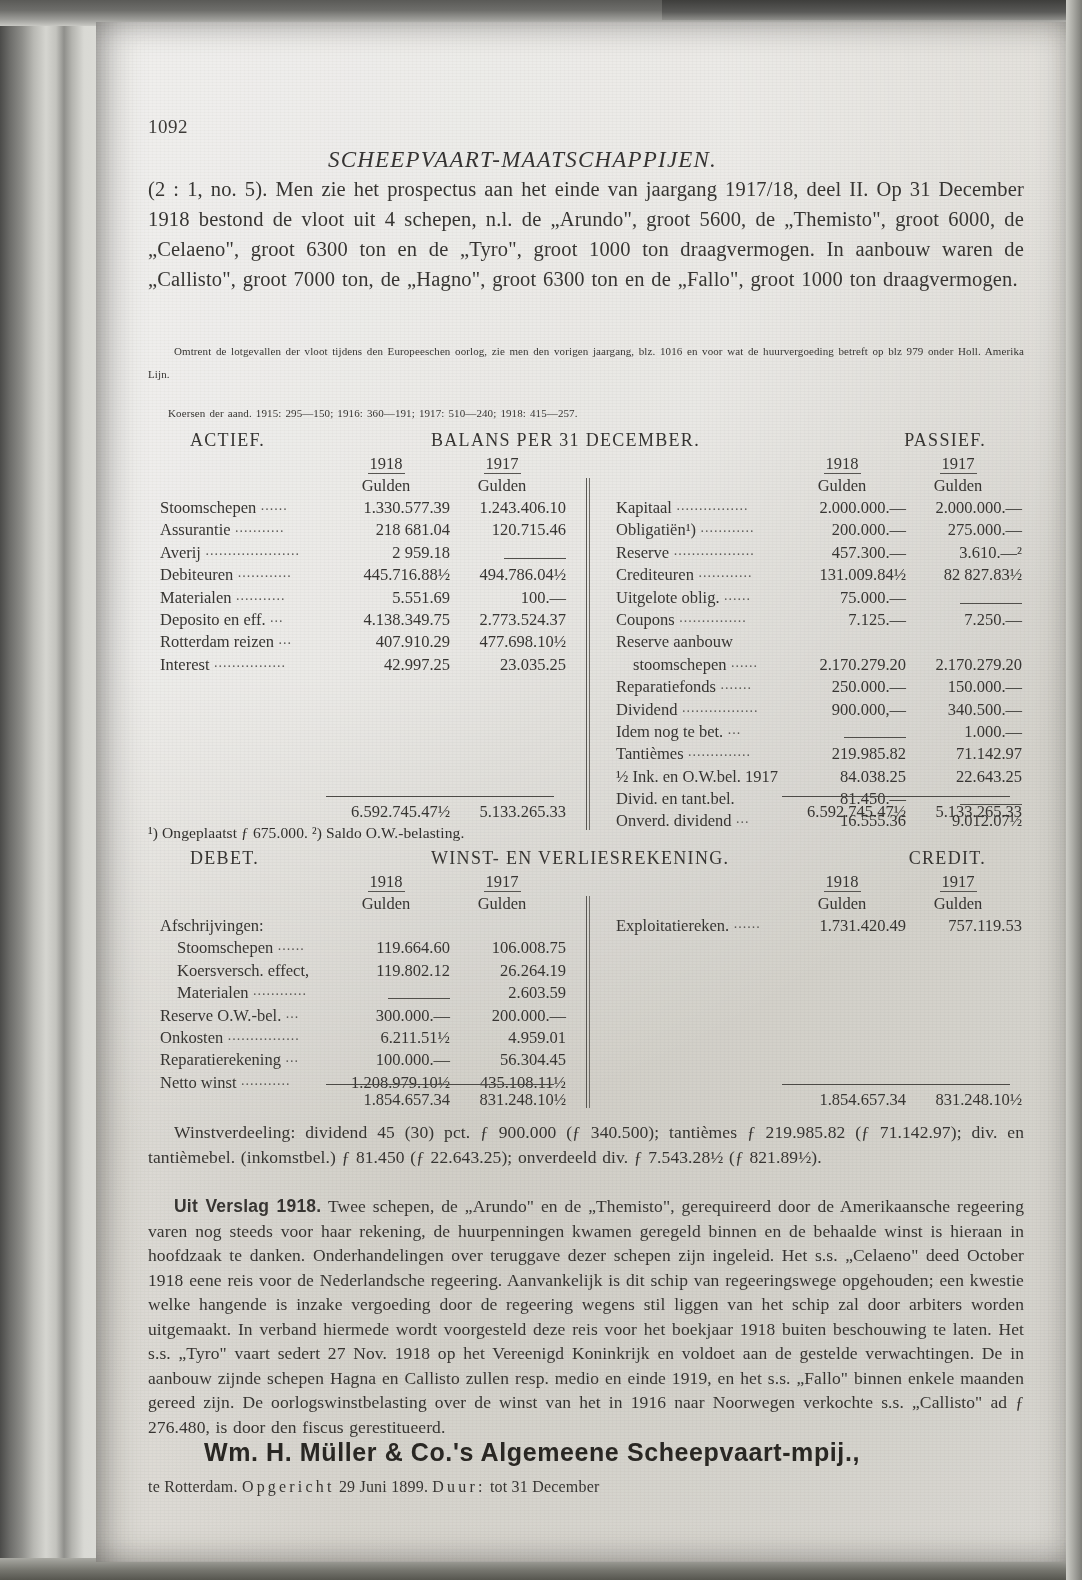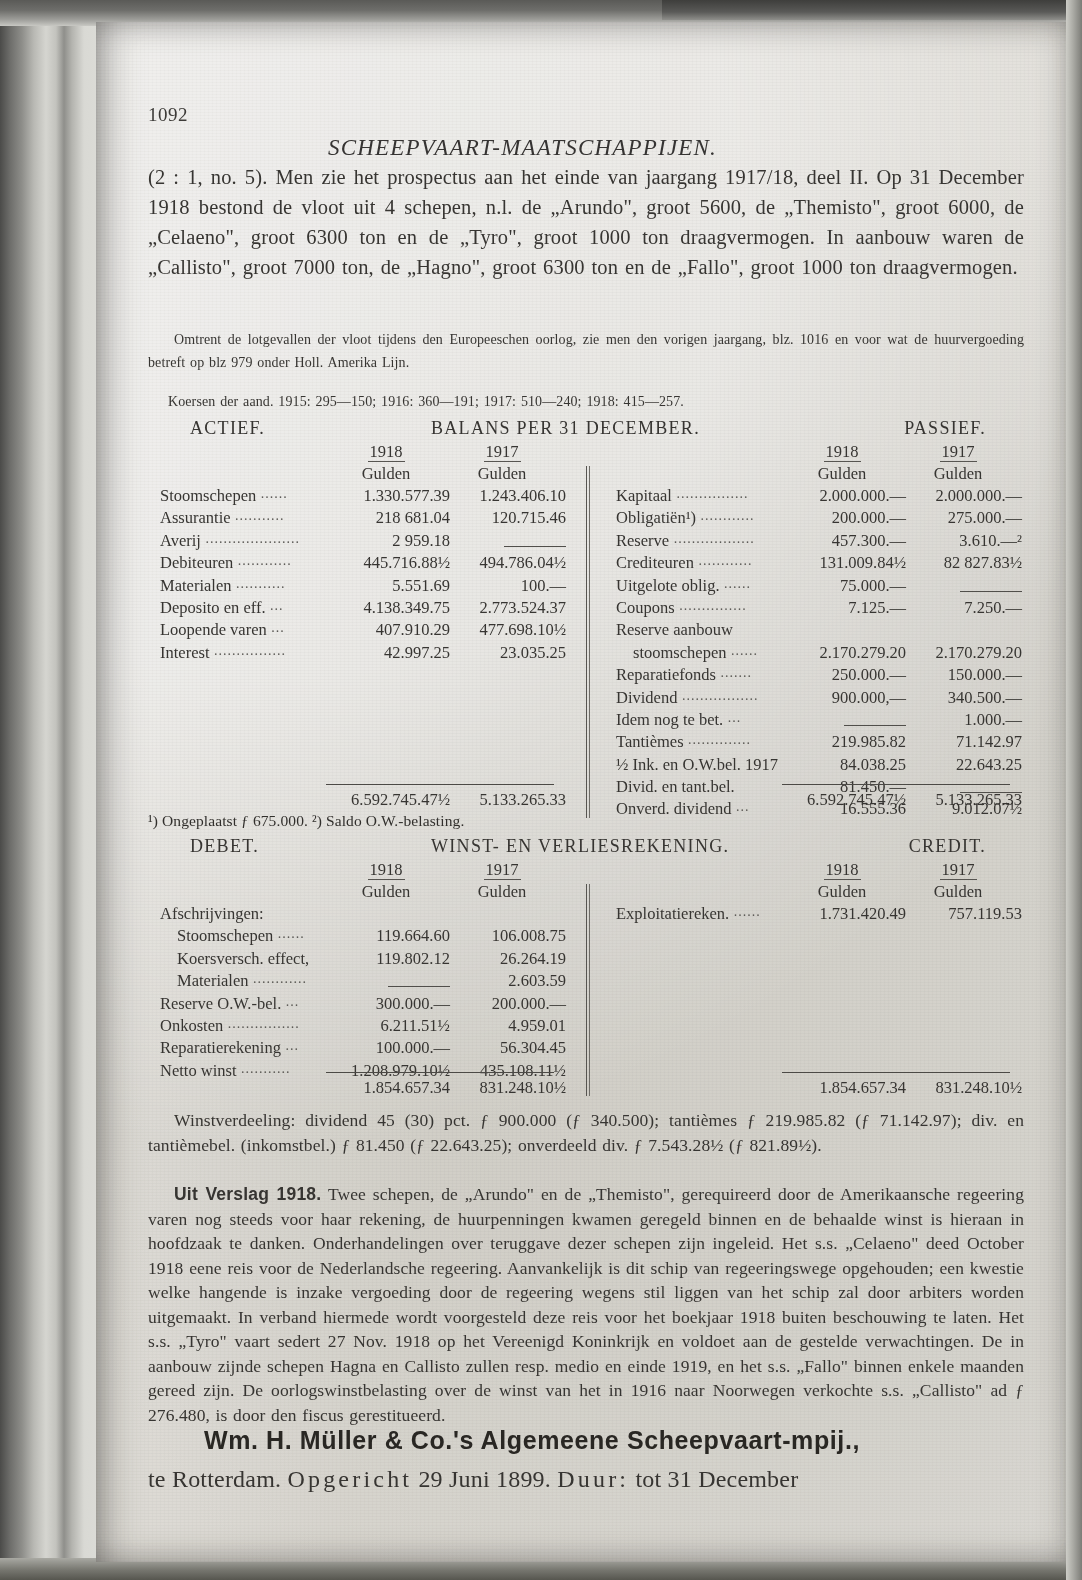--- a/index.html
+++ b/index.html
@@ -63,21 +63,21 @@
     opacity:.75;
   }
   .vignette{
     position:absolute;inset:0;pointer-events:none;
     box-shadow: inset 22px 0 40px -18px rgba(60,58,54,.55),
                 inset -14px 0 34px -18px rgba(60,58,54,.30),
                 inset 0 18px 34px -20px rgba(60,58,54,.35),
                 inset 0 -18px 34px -20px rgba(60,58,54,.35);
   }
 
-  .content{position:absolute;left:0;top:0;width:820px;height:1540px;}
+  .content{position:absolute;left:0;top:12px;width:820px;height:1540px;}
 
   
   .runhead{position:absolute;left:52px;top:82px;width:880px;}
   .folio{
     position:absolute;left:0;top:0;
     font-size:19px;letter-spacing:.5px;color:#3a3835;
   }
   .head-title{
     position:absolute;left:180px;top:-2px;
     font-style:italic;font-size:23px;letter-spacing:1.2px;
@@ -91,21 +91,21 @@
     color:#34322f;
   }
   .p-main{
     left:52px;width:876px;
     font-size:20.5px;line-height:30px;
     letter-spacing:.15px;
     word-spacing:1.5px;
   }
   .p-small{
     left:52px;width:876px;
-    font-size:14px;line-height:23px;
+    font-size:11px;line-height:23px;
     letter-spacing:.1px;
     word-spacing:1.2px;
   }
   .p-body{
     left:52px;width:876px;
     font-size:17.5px;line-height:24.5px;
     letter-spacing:.1px;word-spacing:1.1px;
   }
   .indent{text-indent:26px;}
 
@@ -171,21 +171,21 @@
   .bold-lead{font-family:"Liberation Sans",sans-serif;font-weight:bold;font-size:17.5px;letter-spacing:.2px;}
 
   
   .company{
     position:absolute;left:108px;top:1404px;width:830px;
     font-family:"Liberation Sans",sans-serif;font-weight:bold;
     font-size:25px;letter-spacing:.6px;color:#25231f;
   }
   .company-sub{
     position:absolute;left:52px;top:1444px;width:890px;
-    font-size:24px;letter-spacing:.2px;color:#34322f;
+    font-size:16px;letter-spacing:.2px;color:#34322f;
   }
   .spaced{letter-spacing:3.2px;}
 </style>
 </head>
 <body>
 
 <div class="page">
   <div class="scan-surround"></div>
   <div class="scan-top"></div>
   <div class="scan-top-dark"></div>
@@ -250,21 +250,21 @@
                   <span class="lbl"><span class="nm">Materialen</span><span class="dots"> ...........</span></span>
                   <span class="v1">5.551.69</span>
                   <span class="v2">100.—</span>
                 </div>
                 <div class="row">
                   <span class="lbl"><span class="nm">Deposito en eff.</span><span class="dots"> ...</span></span>
                   <span class="v1">4.138.349.75</span>
                   <span class="v2">2.773.524.37</span>
                 </div>
                 <div class="row">
-                  <span class="lbl"><span class="nm">Loopende varen</span><span class="dots"> ...</span></span>
+                  <span class="lbl"><span class="nm">Rotterdam reizen</span><span class="dots"> ...</span></span>
                   <span class="v1">407.910.29</span>
                   <span class="v2">477.698.10½</span>
                 </div>
                 <div class="row">
                   <span class="lbl"><span class="nm">Interest</span><span class="dots"> ................</span></span>
                   <span class="v1">42.997.25</span>
                   <span class="v2">23.035.25</span>
                 </div>
               </div>
           </div>

